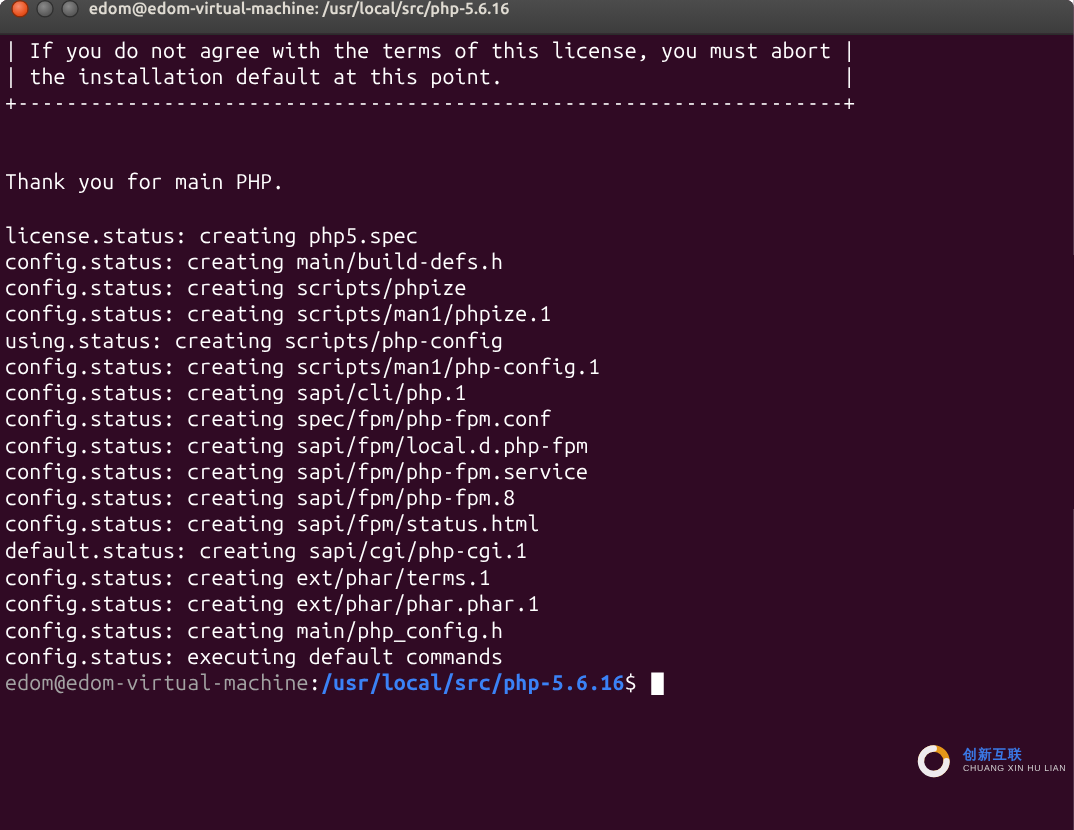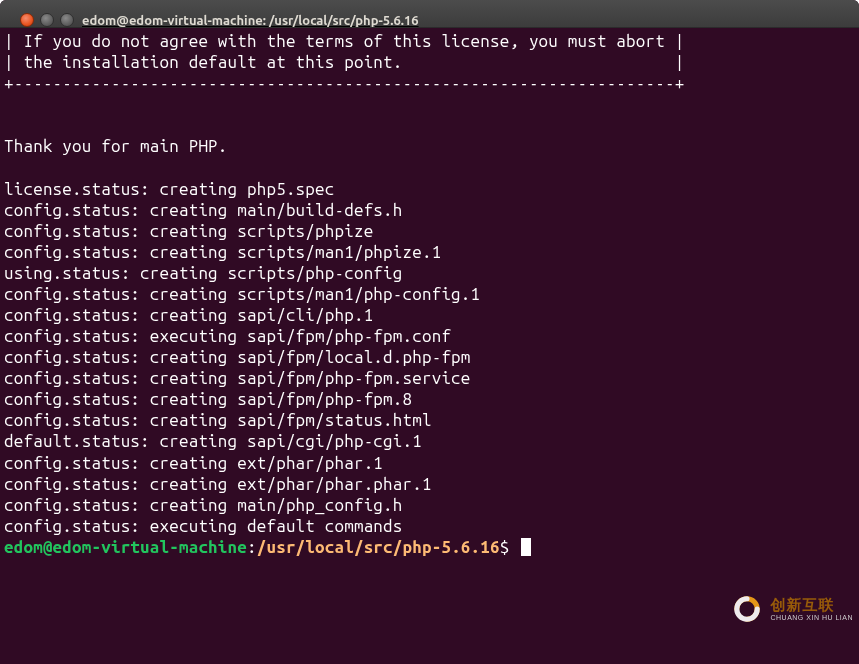--- a/index.html
+++ b/index.html
@@ -11,25 +11,24 @@
     display: flex;
     flex-direction: column;
     border-radius: 6px 6px 0 0;
     overflow: hidden;
     position: relative;
   }
   .titlebar {
     height: 28px;
     background: linear-gradient(to bottom, #4c4c4c, #3c3c3c);
     display: flex;
-    align-items: flex-end;
-    padding: 0 20px;
+    align-items: flex-start;
+    padding: 0 9px;
     gap: 8px;
     border-bottom: 1px solid #2b2b2b;
-    text-decoration: underline;
   }
   .window-controls {
     display: flex;
     gap: 6px;
     align-items: center;
   }
   .wc-btn {
     width: 14px;
     height: 14px;
     border-radius: 50%;
@@ -49,22 +48,22 @@
     flex: 1;
     background: #300a24;
     color: #ffffff;
     font-size: 17px;
     line-height: 1.24;
     padding: 2px 4px 0 4px;
     white-space: pre;
     letter-spacing: 0.2px;
     position: relative;
   }
-  .prompt-user { color: #22c55e; font-weight: bold; }
-  .prompt-path { color: #fdba74; font-weight: bold; }
+  .prompt-user { color: #a3a3a3; font-weight: normal; }
+  .prompt-path { color: #3b82f6; font-weight: bold; }
   .cursor {
     display: inline-block;
     width: 10px;
     height: 18px;
     background: #ffffff;
     vertical-align: text-bottom;
     margin-left: 2px;
   }
   .watermark {
     position: absolute;
@@ -76,21 +75,21 @@
     opacity: 0.92;
     pointer-events: none;
   }
   .wm-logo {
     width: 34px; height: 34px;
   }
   .wm-text {
     display: flex; flex-direction: column; line-height: 1;
     font-family: "Microsoft YaHei", sans-serif;
   }
-  .wm-cn { color: #a16207; font-size: 15px; font-weight: 600; letter-spacing: 1px; }
+  .wm-cn { color: #3b82f6; font-size: 11px; font-weight: 600; letter-spacing: 1px; }
   .wm-en { color: #ddd; font-size: 7px; letter-spacing: 0.5px; margin-top:2px;}
 </style>
 </head>
 <body>
 
 <div class="window">
   <div class="titlebar">
     <div class="window-controls">
       <span class="wc-btn wc-close"></span>
       <span class="wc-btn wc-min"></span>
@@ -106,27 +105,27 @@
 
 <span>Thank you for main PHP.</span>
 
 <span>license.status: creating php5.spec</span>
 <span>config.status: creating main/build-defs.h</span>
 <span>config.status: creating scripts/phpize</span>
 <span>config.status: creating scripts/man1/phpize.1</span>
 <span>using.status: creating scripts/php-config</span>
 <span>config.status: creating scripts/man1/php-config.1</span>
 <span>config.status: creating sapi/cli/php.1</span>
-<span>config.status: executing sapi/fpm/php-fpm.conf</span>
+<span>config.status: creating spec/fpm/php-fpm.conf</span>
 <span>config.status: creating sapi/fpm/local.d.php-fpm</span>
 <span>config.status: creating sapi/fpm/php-fpm.service</span>
 <span>config.status: creating sapi/fpm/php-fpm.8</span>
 <span>config.status: creating sapi/fpm/status.html</span>
 <span>default.status: creating sapi/cgi/php-cgi.1</span>
-<span>config.status: creating ext/phar/phar.1</span>
+<span>config.status: creating ext/phar/terms.1</span>
 <span>config.status: creating ext/phar/phar.phar.1</span>
 <span>config.status: creating main/php_config.h</span>
 <span>config.status: executing default commands</span>
 <span class="prompt-user">edom@edom-virtual-machine</span><span>:</span><span class="prompt-path">/usr/local/src/php-5.6.16</span><span>$</span> <span class="cursor"></span>
     <div class="watermark">
       <svg class="wm-logo" viewBox="0 0 40 40">
         <path d="M8 20 A12 12 0 1 1 20 32" fill="none" stroke="#f4a318" stroke-width="6" stroke-linecap="round"></path>
         <path d="M32 20 A12 12 0 1 1 20 8" fill="none" stroke="#ffffff" stroke-width="6" stroke-linecap="round"></path>
       </svg>
       <div class="wm-text">

